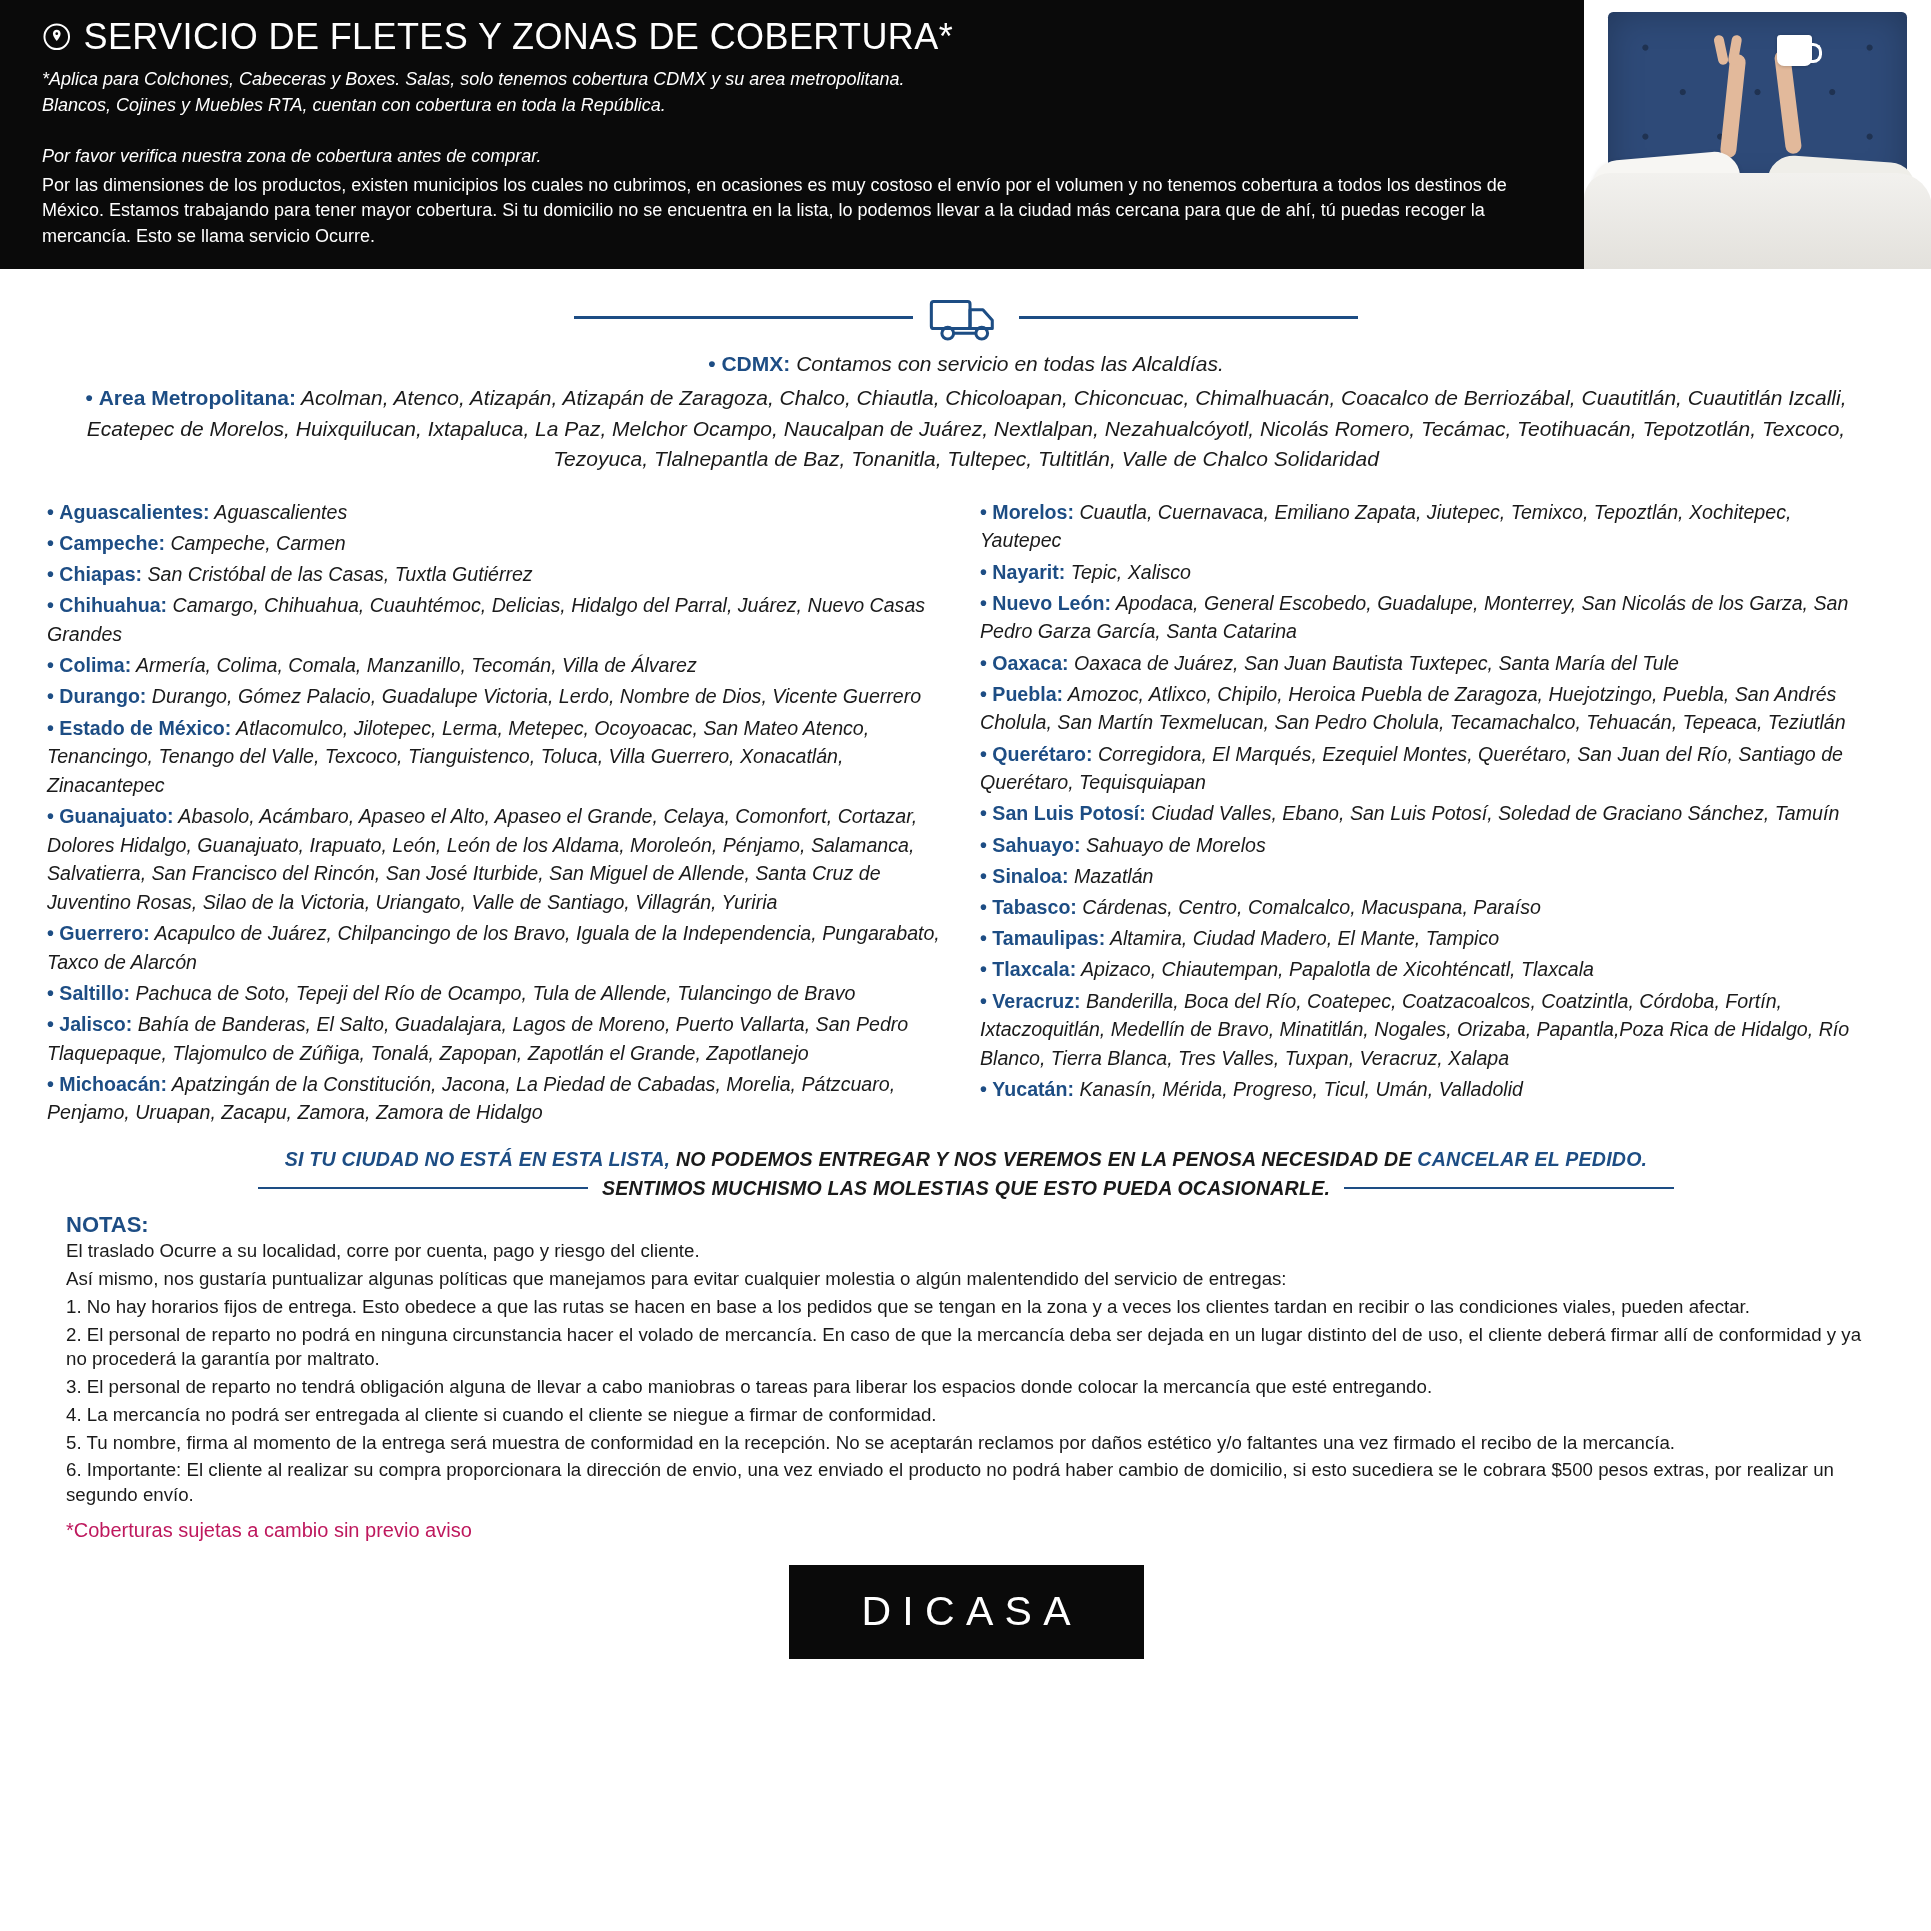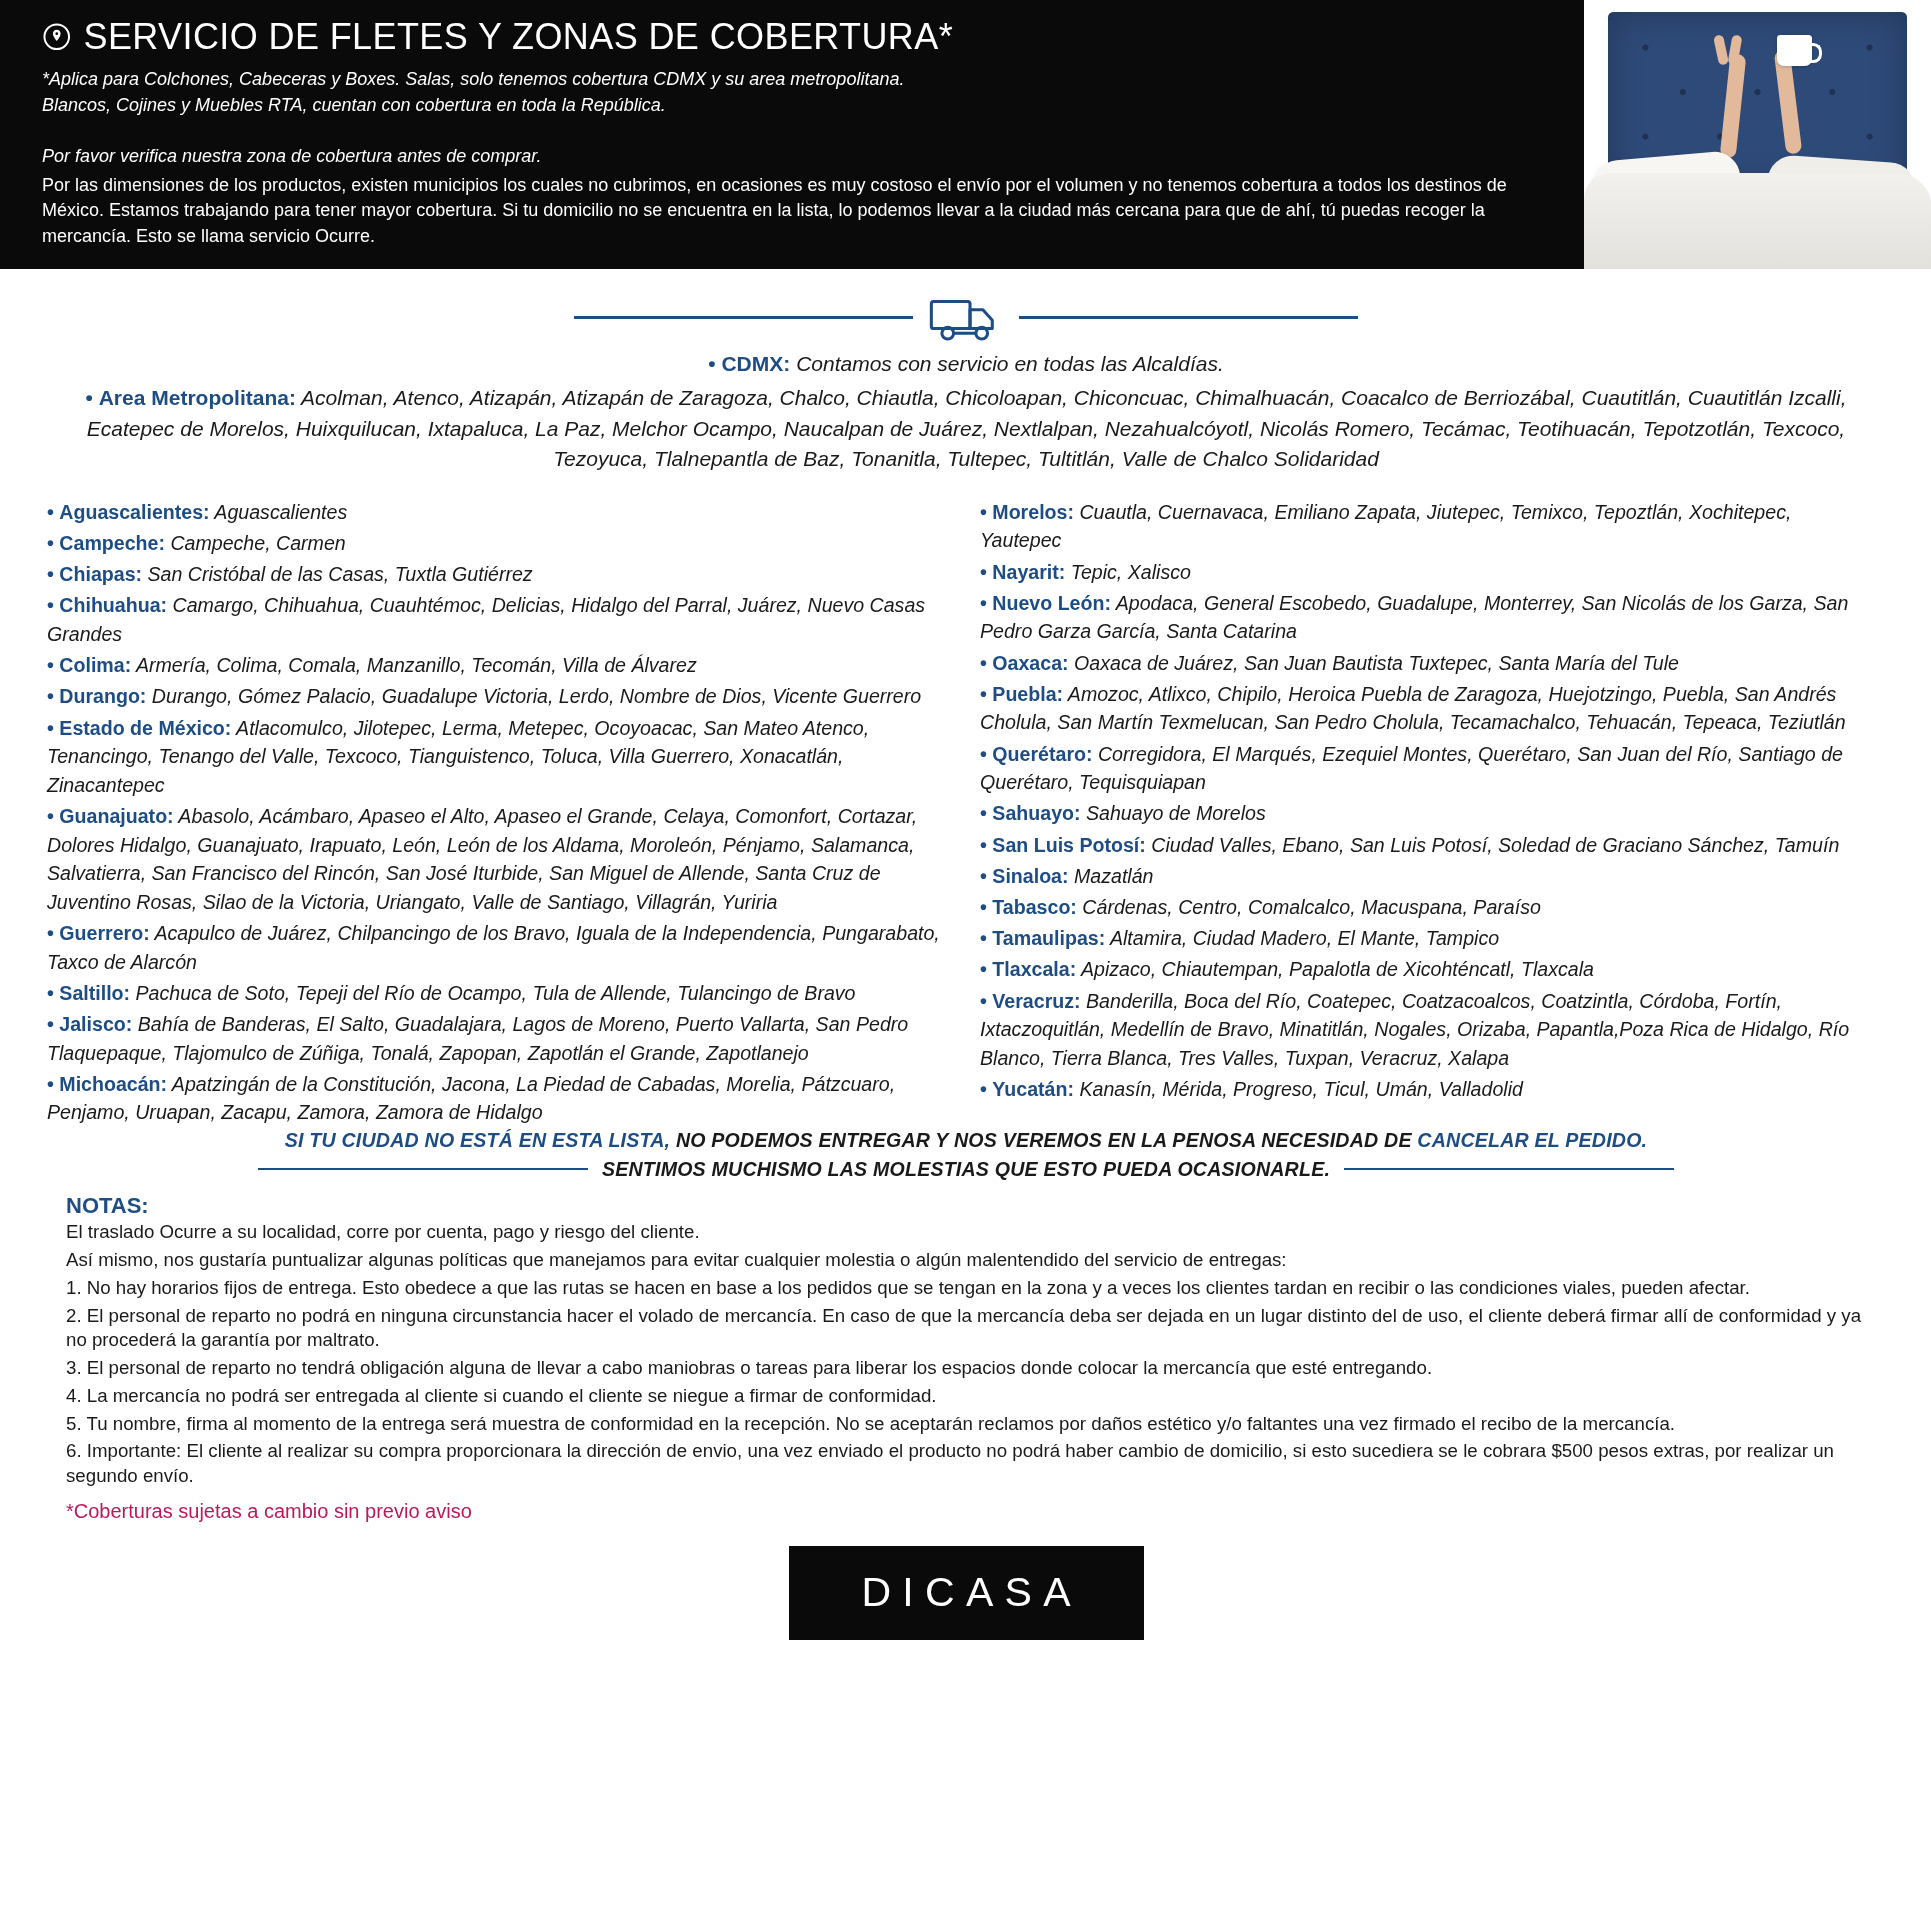--- a/index.html
+++ b/index.html
@@ -202,20 +202,21 @@
     font-style: italic;
     line-height: 1.46;
     margin-bottom: 2.6px;
     color: #1a1a1a;
     text-align: left;
   }
   .bullet { color: #1d4d84; font-weight: bold; font-style: normal; }
 
   
   .warning {
+    margin-top: 19px;
     text-align: center;
     font-size: 19.6px;
     font-style: italic;
     font-weight: bold;
     color: #1a1a1a;
     letter-spacing: 0.2px;
     padding: 0 28px;
   }
   .warn-blue { color: #1d4d84; }
   .warn-line2 {
@@ -347,22 +348,22 @@
     <div class="entry"><span class="bullet">•</span> <span class="state-name">Michoacán:</span> <span>Apatzingán de la Constitución, Jacona, La Piedad de Cabadas, Morelia, Pátzcuaro, Penjamo, Uruapan, Zacapu, Zamora, Zamora de Hidalgo</span></div>
   </div>
 
   <div class="col">
     <div class="entry"><span class="bullet">•</span> <span class="state-name">Morelos:</span> <span>Cuautla, Cuernavaca, Emiliano Zapata, Jiutepec, Temixco, Tepoztlán, Xochitepec, Yautepec</span></div>
     <div class="entry"><span class="bullet">•</span> <span class="state-name">Nayarit:</span> <span>Tepic, Xalisco</span></div>
     <div class="entry"><span class="bullet">•</span> <span class="state-name">Nuevo León:</span> <span>Apodaca, General Escobedo, Guadalupe, Monterrey, San Nicolás de los Garza, San Pedro Garza García, Santa Catarina</span></div>
     <div class="entry"><span class="bullet">•</span> <span class="state-name">Oaxaca:</span> <span>Oaxaca de Juárez, San Juan Bautista Tuxtepec, Santa María del Tule</span></div>
     <div class="entry"><span class="bullet">•</span> <span class="state-name">Puebla:</span> <span>Amozoc, Atlixco, Chipilo, Heroica Puebla de Zaragoza, Huejotzingo, Puebla, San Andrés Cholula, San Martín Texmelucan, San Pedro Cholula, Tecamachalco, Tehuacán, Tepeaca, Teziutlán</span></div>
     <div class="entry"><span class="bullet">•</span> <span class="state-name">Querétaro:</span> <span>Corregidora, El Marqués, Ezequiel Montes, Querétaro, San Juan del Río, Santiago de Querétaro, Tequisquiapan</span></div>
+    <div class="entry"><span class="bullet">•</span> <span class="state-name">San Luis Potosí:</span> <span>Ciudad Valles, Ebano, San Luis Potosí, Soledad de Graciano Sánchez, Tamuín</span></div>
     <div class="entry"><span class="bullet">•</span> <span class="state-name">Sahuayo:</span> <span>Sahuayo de Morelos</span></div>
-    <div class="entry"><span class="bullet">•</span> <span class="state-name">San Luis Potosí:</span> <span>Ciudad Valles, Ebano, San Luis Potosí, Soledad de Graciano Sánchez, Tamuín</span></div>
     <div class="entry"><span class="bullet">•</span> <span class="state-name">Sinaloa:</span> <span>Mazatlán</span></div>
     <div class="entry"><span class="bullet">•</span> <span class="state-name">Tabasco:</span> <span>Cárdenas, Centro, Comalcalco, Macuspana, Paraíso</span></div>
     <div class="entry"><span class="bullet">•</span> <span class="state-name">Tamaulipas:</span> <span>Altamira, Ciudad Madero, El Mante, Tampico</span></div>
     <div class="entry"><span class="bullet">•</span> <span class="state-name">Tlaxcala:</span> <span>Apizaco, Chiautempan, Papalotla de Xicohténcatl, Tlaxcala</span></div>
     <div class="entry"><span class="bullet">•</span> <span class="state-name">Veracruz:</span> <span>Banderilla, Boca del Río, Coatepec, Coatzacoalcos, Coatzintla, Córdoba, Fortín, Ixtaczoquitlán, Medellín de Bravo, Minatitlán, Nogales, Orizaba, Papantla,Poza Rica de Hidalgo, Río Blanco, Tierra Blanca, Tres Valles, Tuxpan, Veracruz, Xalapa</span></div>
     <div class="entry"><span class="bullet">•</span> <span class="state-name">Yucatán:</span> <span>Kanasín, Mérida, Progreso, Ticul, Umán, Valladolid</span></div>
   </div>
 </div>
 
 <div class="warning">

